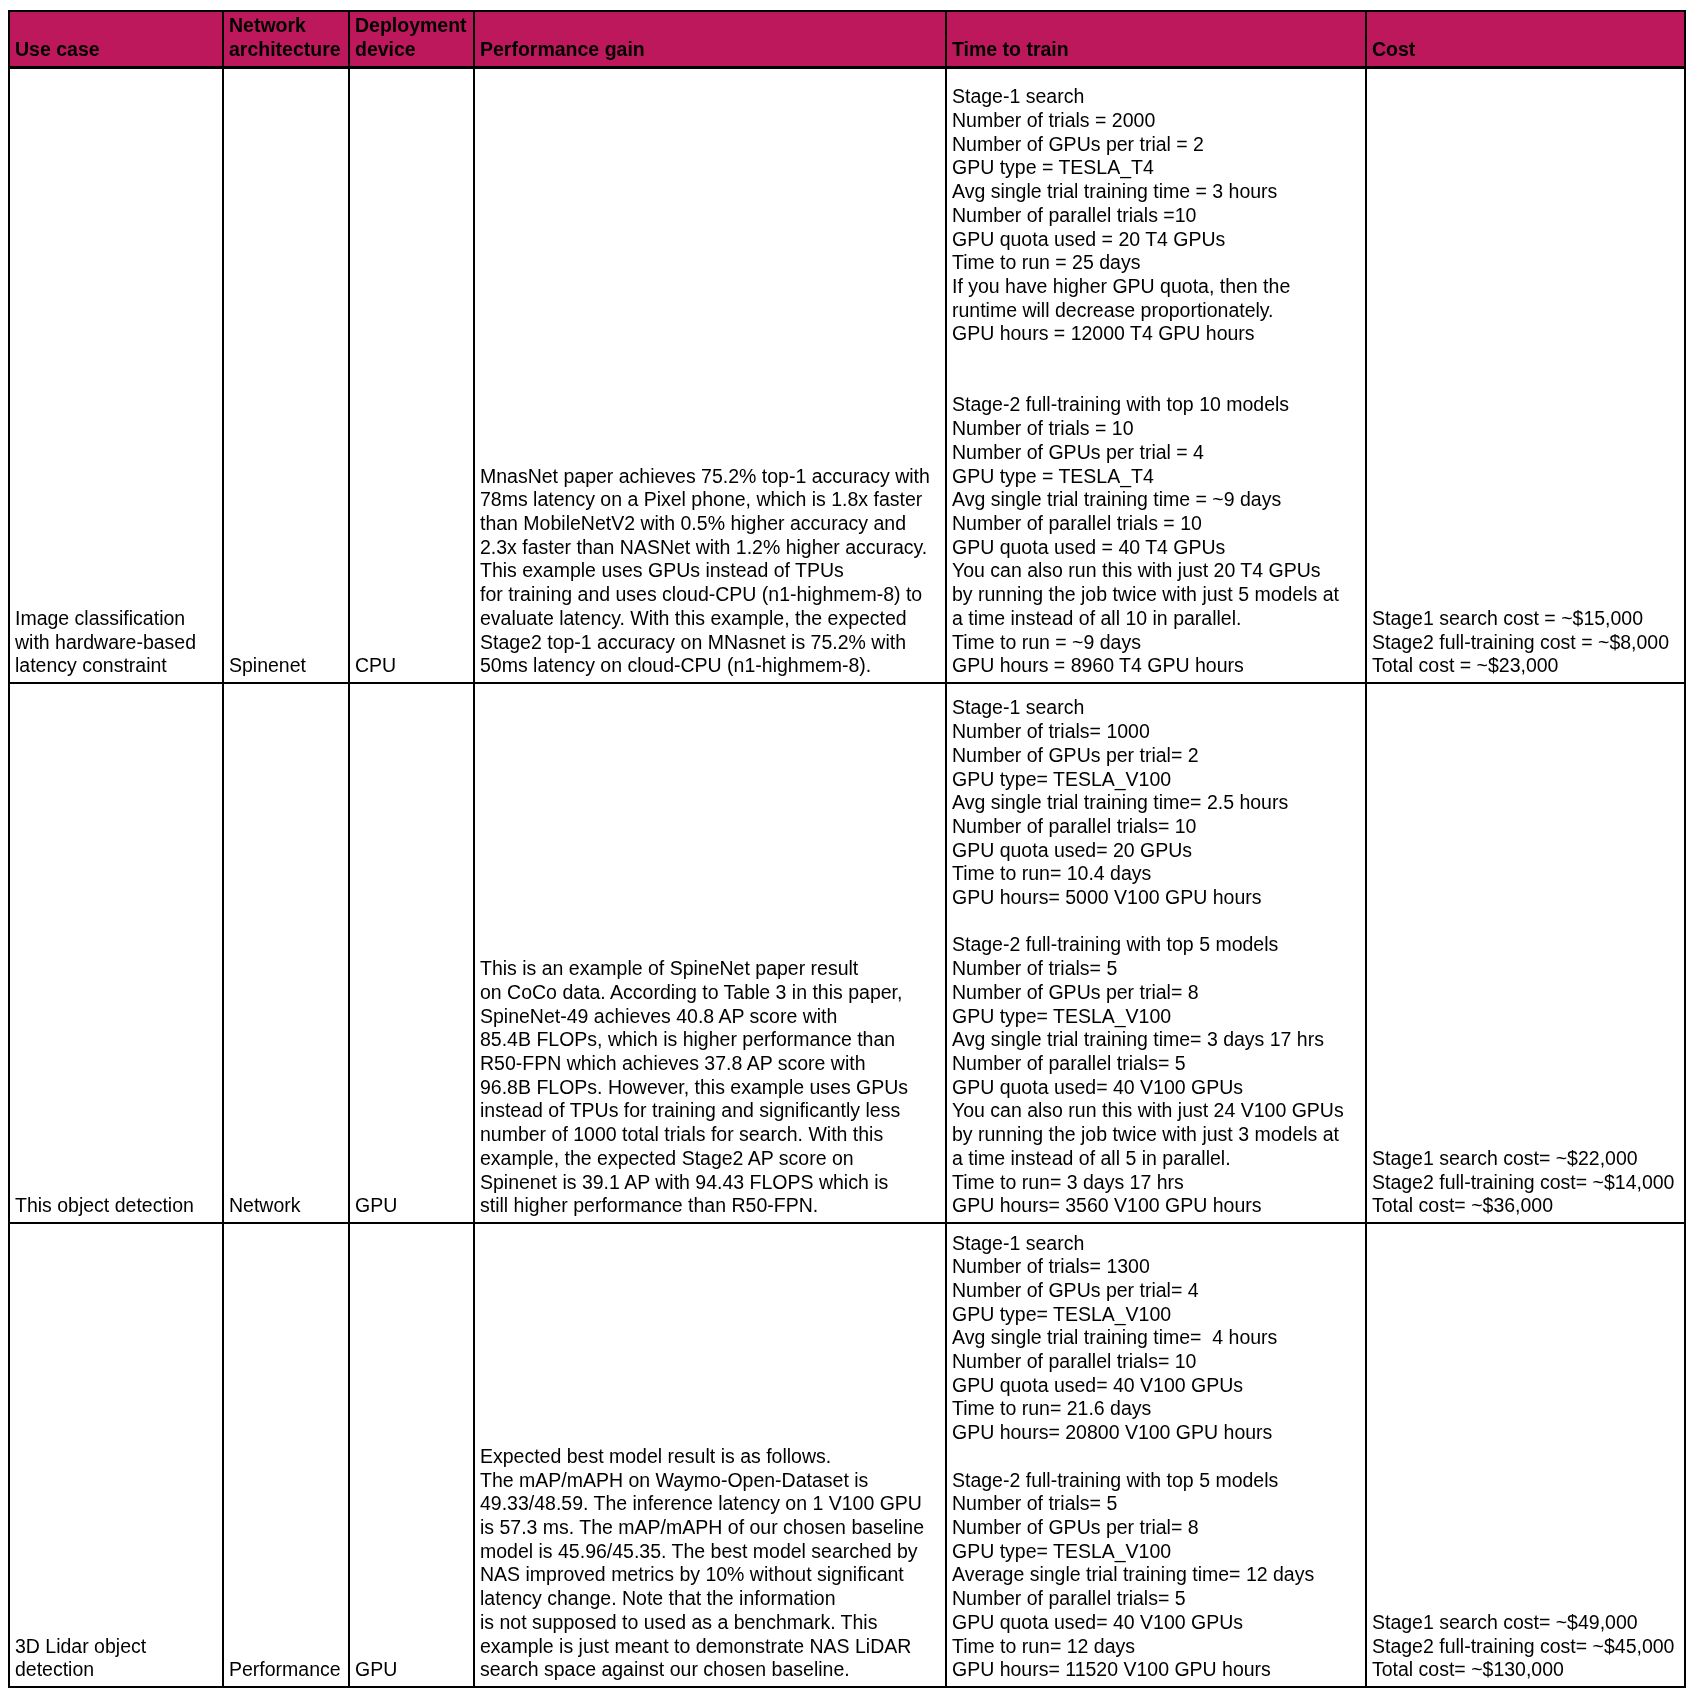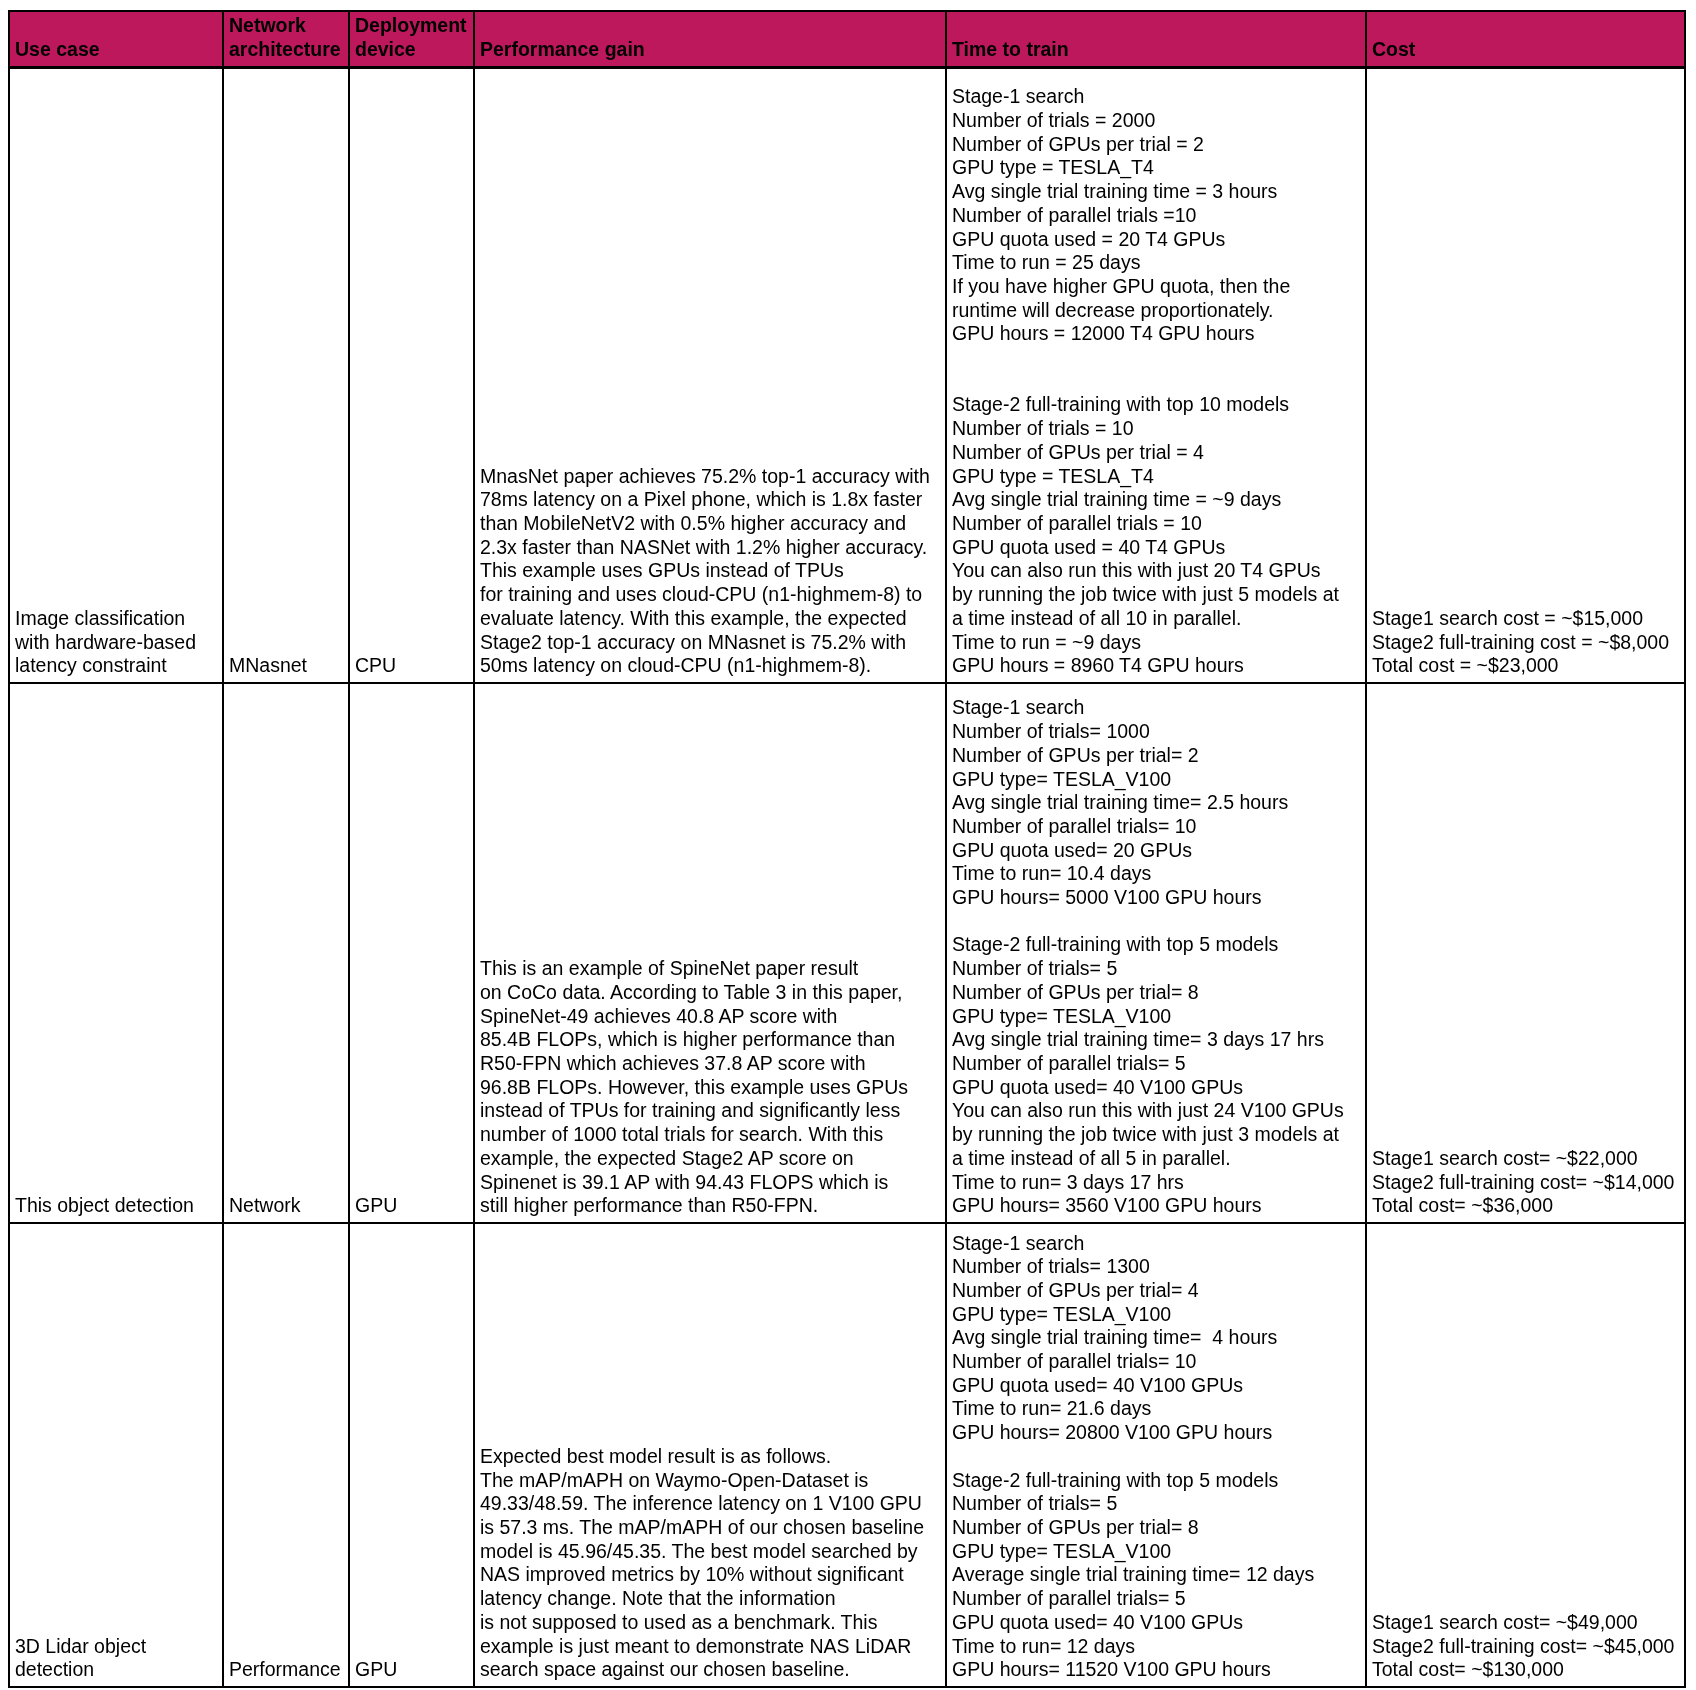--- a/index.html
+++ b/index.html
@@ -67,21 +67,21 @@
         <th>Performance gain</th>
         <th>Time to train</th>
         <th>Cost</th>
       </tr>
     </thead>
     <tbody>
       <tr class="r0">
         <td>Image classification
 with hardware-based
 latency constraint</td>
-        <td>MNasnet</td>
+        <td>Spinenet</td>
         <td>CPU</td>
         <td>MnasNet paper achieves 75.2% top-1 accuracy with
 78ms latency on a Pixel phone, which is 1.8x faster
 than MobileNetV2 with 0.5% higher accuracy and
 2.3x faster than NASNet with 1.2% higher accuracy.
 This example uses GPUs instead of TPUs
 for training and uses cloud-CPU (n1-highmem-8) to
 evaluate latency. With this example, the expected
 Stage2 top-1 accuracy on MNasnet is 75.2% with
 50ms latency on cloud-CPU (n1-highmem-8).</td>

